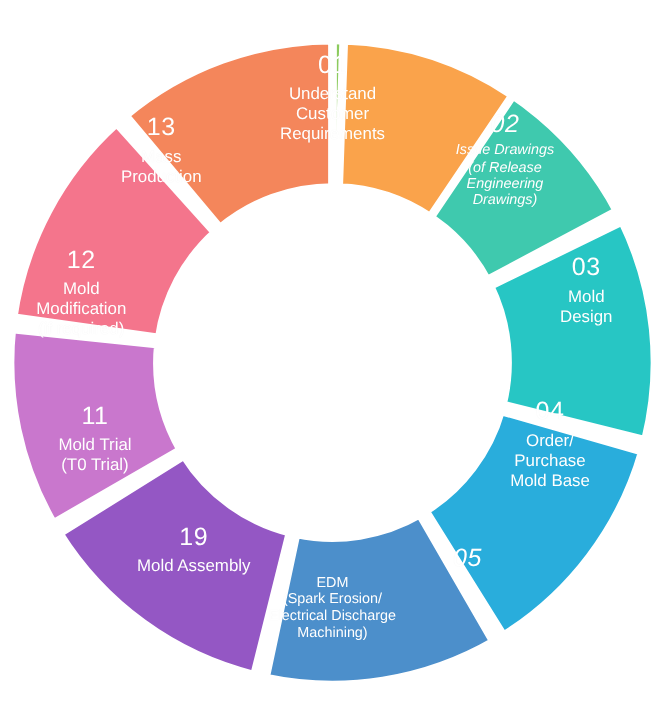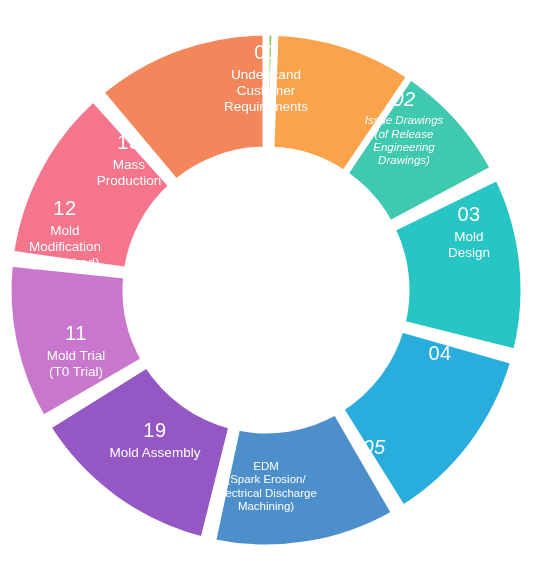--- a/index.html
+++ b/index.html
@@ -80,20 +80,23 @@
 Engineering
 Drawings)</span>
       </div>
       <div class="seg-label" style="left: 469px; top: 232px;">
         <span class="seg-num">03</span>
         <span class="seg-title">Mold
 Design</span>
       </div>
       <div class="seg-label" style="left: 440px; top: 355px;">
         <span class="seg-num">04</span>
+        <span class="seg-title">Order/
+Purchase
+Mold Base</span>
       </div>
       <div class="seg-label" style="left: 374px; top: 449px; font-style: italic;">
         <span class="seg-num">05</span>
       </div>
       <div class="seg-label" style="left: 266px; top: 487px;">
         <span class="seg-title tiny">EDM
 (Spark Erosion/
 Electrical Discharge
 Machining)</span>
       </div>
@@ -105,19 +108,19 @@
         <span class="seg-num">11</span>
         <span class="seg-title">Mold Trial
 (T0 Trial)</span>
       </div>
       <div class="seg-label" style="left: 65px; top: 234px;">
         <span class="seg-num">12</span>
         <span class="seg-title">Mold
 Modification
 (if required)</span>
       </div>
-      <div class="seg-label" style="left: 129px; top: 120px; margin-top: 40px;">
+      <div class="seg-label" style="left: 129px; top: 120px;">
         <span class="seg-num">13</span>
         <span class="seg-title">Mass
 Production</span>
       </div>
     </div>
 </div>
 
 </body></html>

